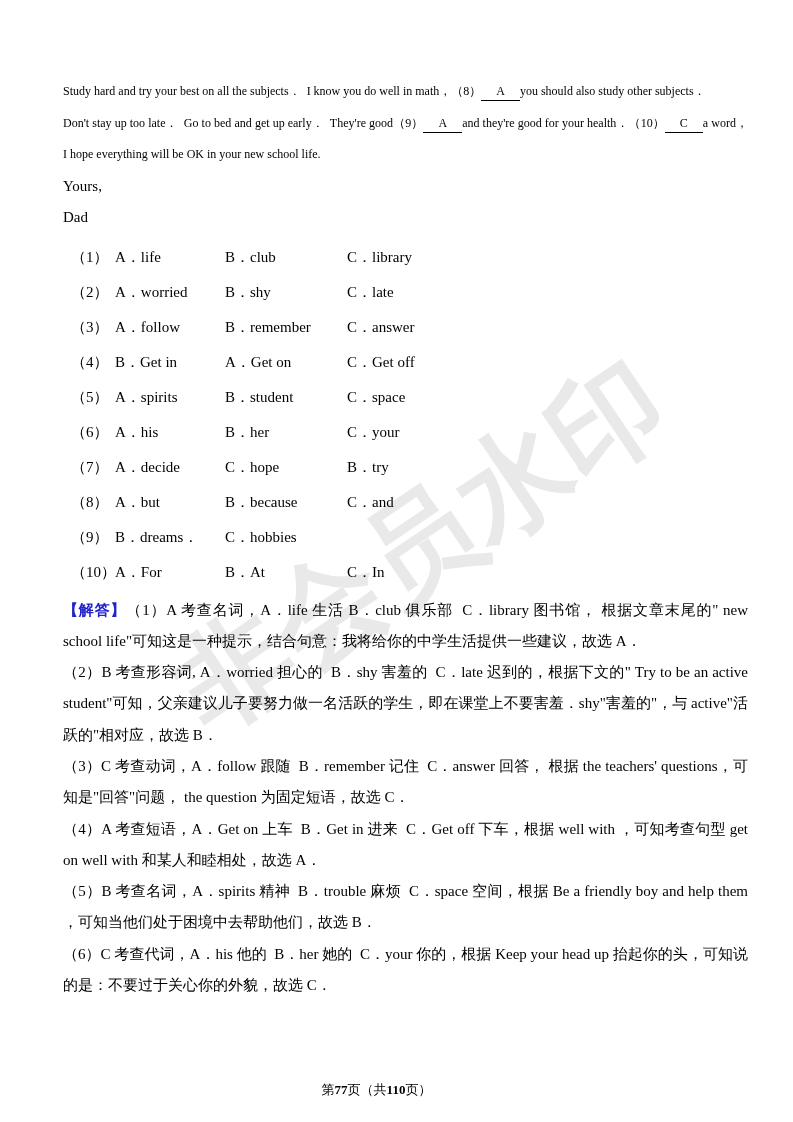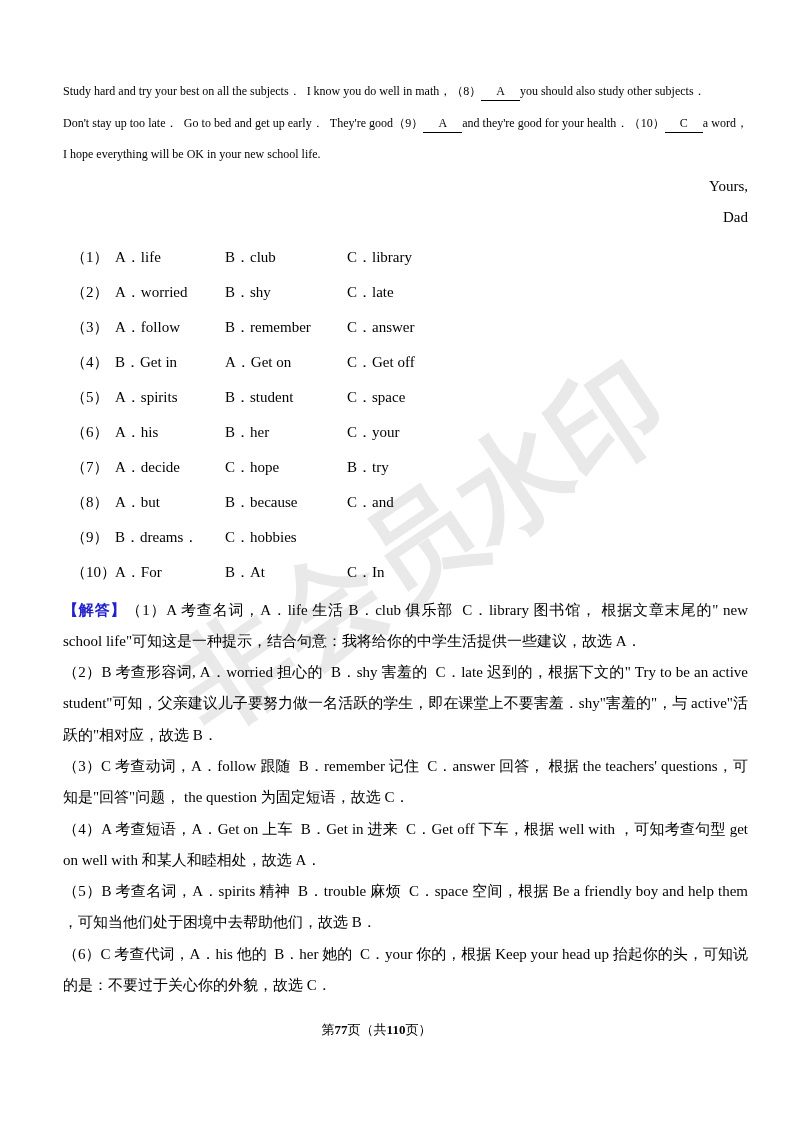--- a/index.html
+++ b/index.html
@@ -45,21 +45,21 @@
     display: inline-block;
     min-width: 14px;
     padding: 0 15px;
     text-align: center;
     border-bottom: 1px solid #000;
     line-height: 17px;
   }
   .sign-line {
     font-size: 15px;
     line-height: 31.5px;
-    text-align: right;
+    text-align: left;
   }
   .options {
     margin-top: 6px;
   }
   .opt-row {
     display: grid;
     grid-template-columns: 44px 110px 122px auto;
     font-size: 15px;
     line-height: 35px;
     padding-left: 8px;
@@ -72,21 +72,21 @@
     line-height: 31.3px;
     text-align: justify;
     white-space: pre-wrap;
   }
   .exp-label {
     color: #2222cc;
     font-weight: bold;
   }
   .footer {
     position: absolute;
-    top: 1021px; left: 0;
+    top: 1081px; left: 0;
     width: 753px;
     text-align: center;
     font-size: 13px;
     line-height: 18px;
     z-index: 1;
   }
   .footer b { font-weight: bold; }
 </style>
 </head>
 <body>

